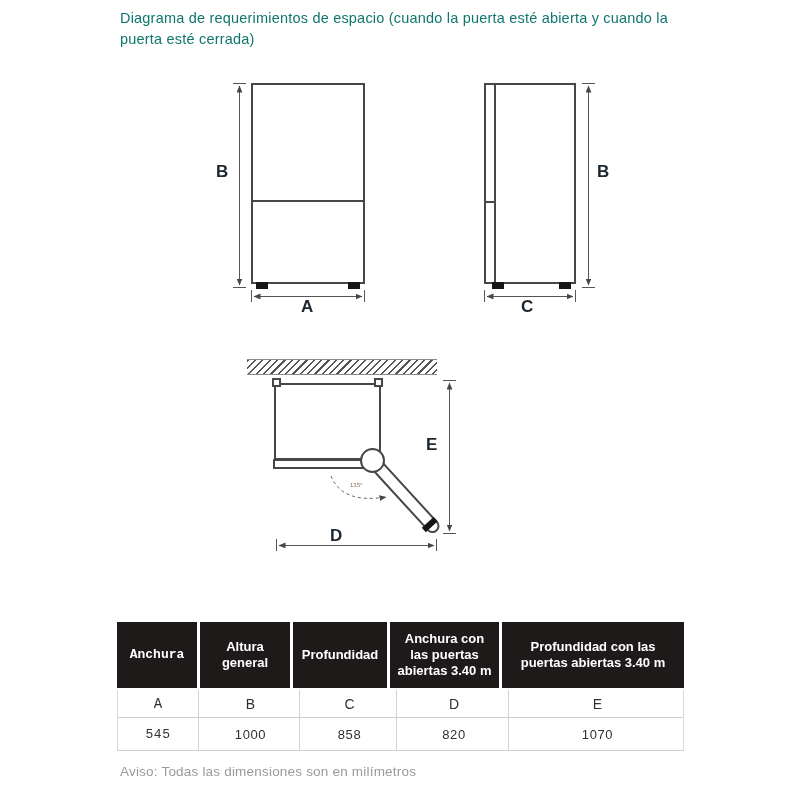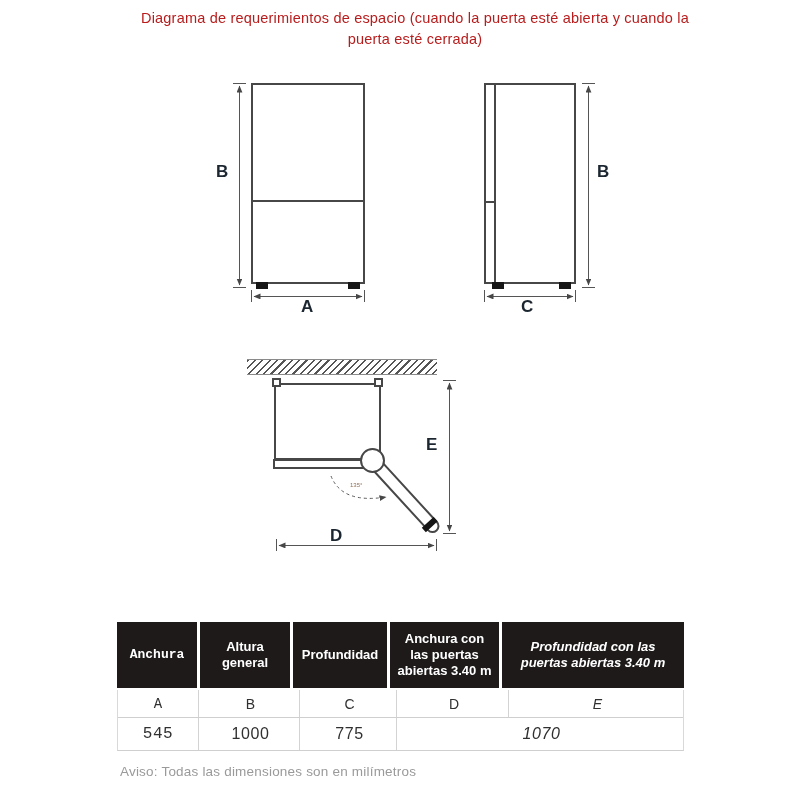--- a/index.html
+++ b/index.html
@@ -1,21 +1,21 @@
 <!DOCTYPE html>
 <html><head>
 <meta charset="utf-8">
 <style>
   html,body{margin:0;padding:0;background:#ffffff;}
   .canvas{position:relative;width:800px;height:800px;background:#ffffff;overflow:hidden;
           font-family:"Liberation Sans",sans-serif;}
   .abs{position:absolute;box-sizing:border-box;}
 
   
-  .title{left:120px;top:8px;width:590px;font-size:14.5px;line-height:21px;color:#b91c1c;letter-spacing:.2px;text-align:center;}
+  .title{left:120px;top:8px;width:590px;font-size:14.5px;line-height:21px;color:#0f766e;letter-spacing:.2px;}
   .note{left:120px;top:764px;font-size:13.5px;color:#9a9a9a;letter-spacing:.2px;}
   .dim-label{font-weight:bold;font-size:17px;color:#1b2630;}
   .angle-label{left:350px;top:482px;font-size:6px;color:#8c6f57;}
 
   
   .outline{border:2px solid #474747;background:#ffffff;}
   .front-body{left:251px;top:83px;width:114px;height:201px;}
   .front-divider{left:251px;top:200px;width:114px;height:2px;background:#474747;}
   .side-body{left:484px;top:83px;width:92px;height:201px;}
   .side-doorline{left:494px;top:83px;width:2px;height:201px;background:#474747;}
@@ -35,31 +35,31 @@
   .tv-blob{left:360px;top:448px;width:25px;height:25px;border:2px solid #474747;background:#fff;
            border-radius:50%;z-index:5;}
 
   
   .overlay{left:0;top:0;width:800px;height:800px;z-index:6;pointer-events:none;}
 
   
   .spec-table{left:117px;top:622px;width:567px;font-family:"Liberation Sans",sans-serif;}
   .trow{display:flex;gap:3px;}
   .trow .c0{width:80px;font-family:Liberation Mono, monospace;}  .trow .c1{width:90px;}  .trow .c2{width:94px;}
-  .trow .c3{width:109px;} .trow .c4{width:174px;flex-grow:1;font-style:italic;}
+  .trow .c3{width:109px;} .trow .c4{width:174px;flex-grow:1;}
   .thead{height:66px;}
   .thead .cell{background:#1f1a1a;color:#ffffff;font-weight:bold;font-size:13px;line-height:16px;
                display:flex;align-items:center;justify-content:center;text-align:center;padding:2px 4px;box-sizing:border-box;}
   .tbody{border-left:1px solid #d9d9d9;border-right:1px solid #d9d9d9;border-bottom:1px solid #cfcfcf;}
   .tbody .trow{gap:3px;}
   .letter-row{height:27px;border-bottom:1px solid #cfcfcf;margin-top:2px;}
   .value-row{height:32px;}
   .tbody .cell{display:flex;align-items:center;justify-content:center;color:#303030;box-sizing:border-box;}
   .letter-row .cell{font-size:14px;}
-  .value-row .cell{font-size:16px;letter-spacing:.6px;}
+  .value-row .cell{font-size:13px;letter-spacing:.6px;}
   .tbody .cell + .cell{border-left:1px solid #d3d3d3;margin-left:-3px;padding-left:3px;width:auto;}
   .tbody .cell.c1{width:101px;} .tbody .cell.c2{width:97px;} .tbody .cell.c3{width:112px;} .tbody .cell.c4{flex-grow:1;}
 </style>
 </head>
 <body>
 
 <div class="canvas">
 
   <div class="abs title">Diagrama de requerimientos de espacio (cuando la puerta esté abierta y cuando la puerta esté cerrada)</div>
 
@@ -137,21 +137,22 @@
       <div class="trow letter-row">
         <div class="cell c0">A</div>
         <div class="cell c1">B</div>
         <div class="cell c2">C</div>
         <div class="cell c3">D</div>
         <div class="cell c4">E</div>
       </div>
       <div class="trow value-row">
         <div class="cell c0">545</div>
         <div class="cell c1">1000</div>
-        <div class="cell c2">775</div>
+        <div class="cell c2">858</div>
+        <div class="cell c3">820</div>
         <div class="cell c4">1070</div>
       </div>
     </div>
   </div>
 
   <div class="abs note">Aviso: Todas las dimensiones son en milímetros</div>
 
 </div>
 
 </body></html>

